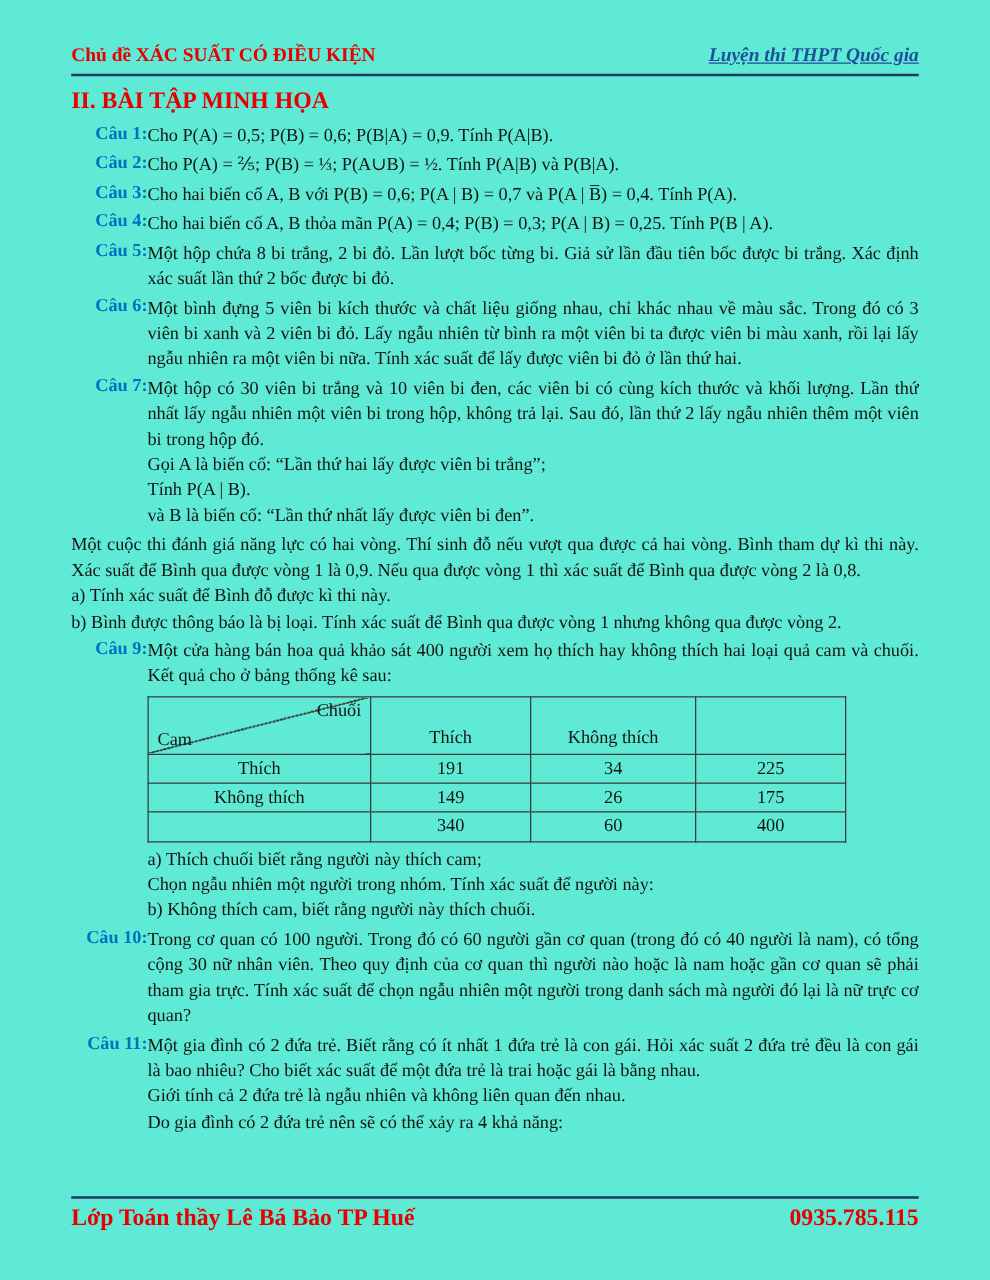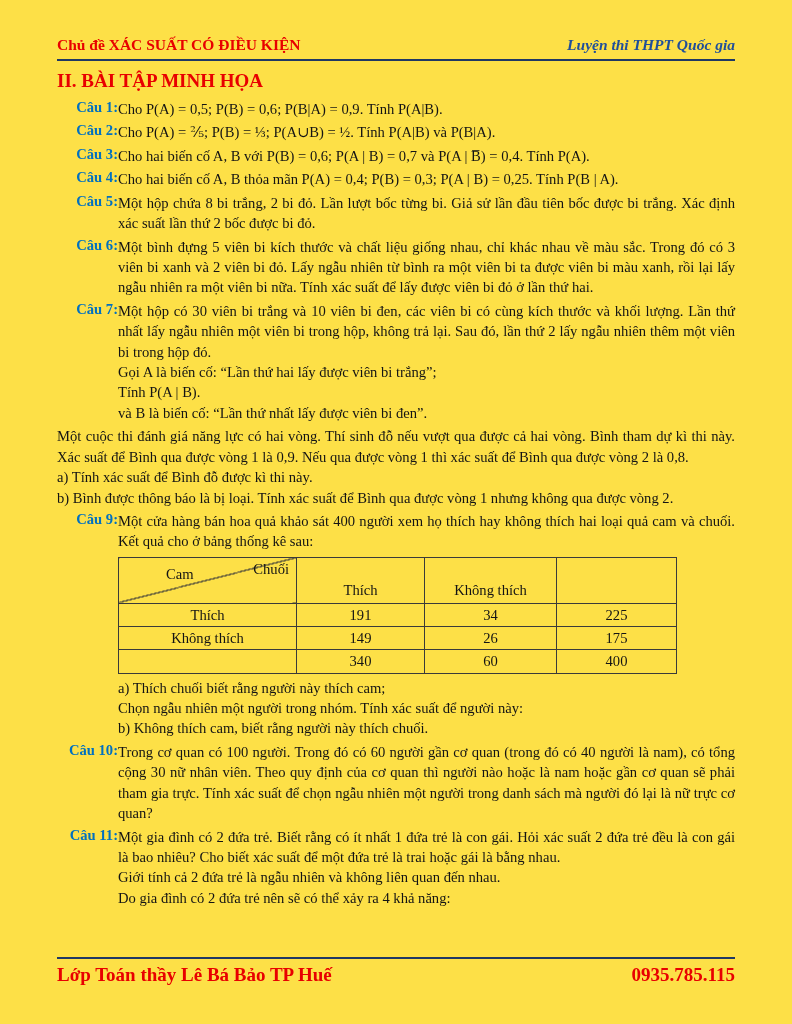--- a/index.html
+++ b/index.html
@@ -2,21 +2,21 @@
 <html><head>
 <meta charset="utf-8">
 <style>
   * { box-sizing: border-box; }
   html, body { margin: 0; padding: 0; background: #e9e9e9; }
   .page {
     position: relative;
     width: 792px;
     height: 1024px;
     margin: 0 auto;
-    background: #fde047;
+    background: #5eead4;
     font-family: "Liberation Serif", "DejaVu Serif", serif;
     font-size: 14.6px;
     color: #141414;
     overflow: hidden;
     padding: 36px 57px 0 57px;
   }
   .header {
     display: flex;
     justify-content: space-between;
     align-items: baseline;
@@ -26,20 +26,21 @@
   .header-left {
     color: #e80000;
     font-weight: bold;
     font-size: 15.5px;
   }
   .header-right {
     color: #1f4e9b;
     font-weight: bold;
     font-style: italic;
     font-size: 15.5px;
+    text-decoration: underline;
   }
   .section-title {
     color: #e80000;
     font-weight: bold;
     font-size: 19px;
     margin: 9px 0 7px 0;
   }
   .q {
     display: flex;
     margin-bottom: 3px;
@@ -77,21 +78,21 @@
   td.diag {
     position: relative;
     padding: 0 !important;
     background-image: linear-gradient(to bottom right,
       transparent calc(50% - 0.6px),
       #3a3a3a calc(50% - 0.6px),
       #3a3a3a calc(50% + 0.6px),
       transparent calc(50% + 0.6px));
   }
   .diag-top    { position: absolute; top: 2px; right: 7px; }
-  .diag-bottom { position: absolute; bottom: 20px; left: 7px; margin-left: 40px; }
+  .diag-bottom { position: absolute; bottom: 2px; left: 7px; }
   .footer {
     position: absolute;
     left: 57px;
     right: 57px;
     bottom: 38px;
     border-top: 2.5px solid #1f3864;
     padding-top: 5px;
     display: flex;
     justify-content: space-between;
     align-items: baseline;

